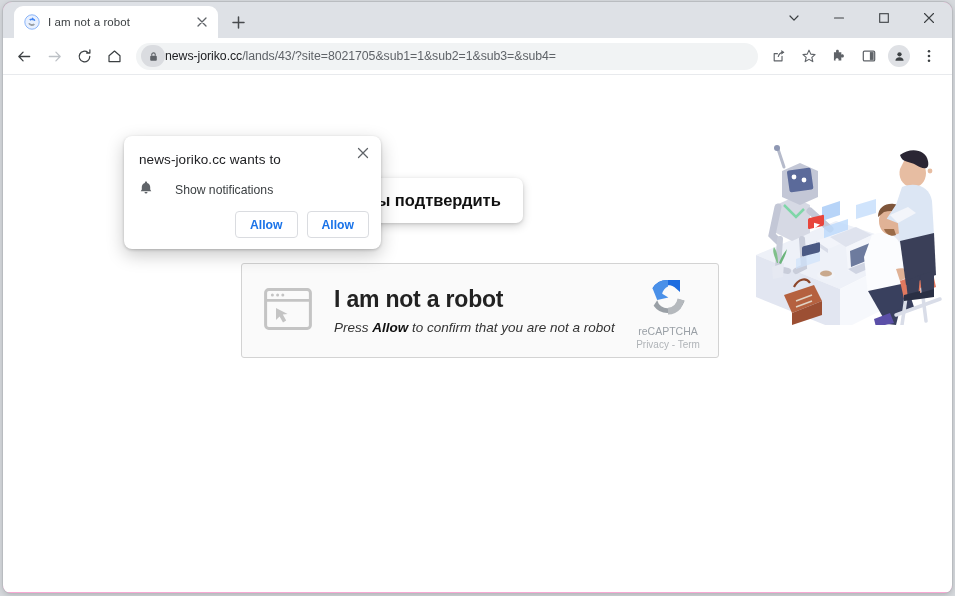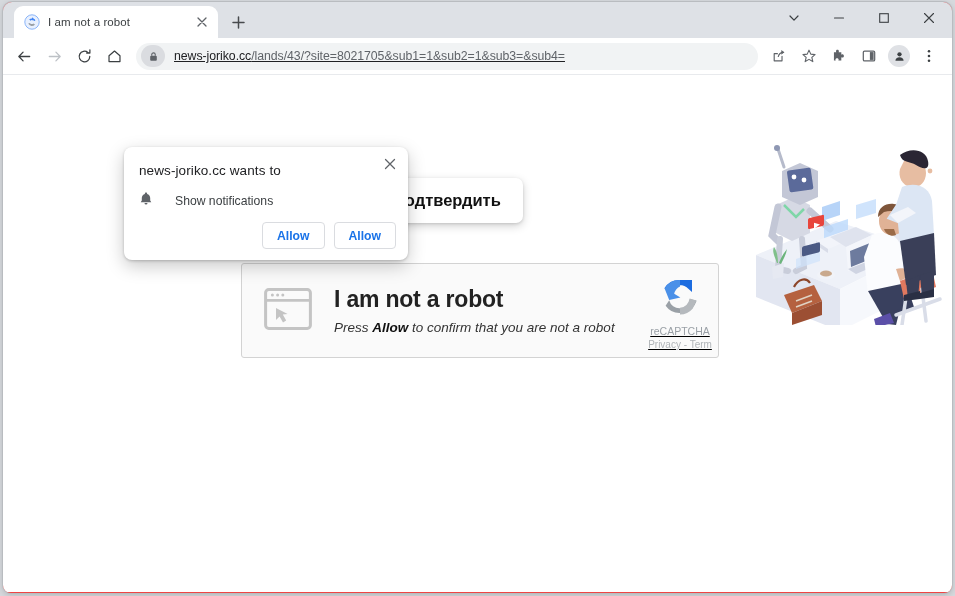--- a/index.html
+++ b/index.html
@@ -16,21 +16,21 @@
     background: #d6d9dd;
   }
 
   
   .browser-window {
     position: absolute;
     left: 3px;
     top: 2px;
     width: 949px;
     height: 591px;
-    background: #ef4444;
+    background: #f9a8d4;
     border-radius: 9px 9px 8px 8px;
     box-shadow: 0 0 0 1px #b9bcc0, 0 2px 6px rgba(0,0,0,0.18);
     overflow: hidden;
   }
 
   
   .tabstrip {
     position: relative;
     height: 36px;
     background: #dee1e6;
@@ -127,23 +127,21 @@
     display: flex; align-items: center; justify-content: center;
     background: #dadce0;
     border-radius: 11px;
     margin-left: 2px;
   }
   .url {
     font-size: 12.3px;
     color: #202124;
     white-space: nowrap;
     overflow: hidden;
-    margin-left: 9px;
     letter-spacing: -.05px;
-    text-decoration: underline;
   }
   .url .host { color: #202124; }
   .url .path { color: #5f6368; }
   .tb-right { display: flex; align-items: center; flex: 0 0 auto; }
   .avatar-btn {
     width: 22px; height: 22px;
     border-radius: 50%;
     background: #dfe1e5;
     display: flex; align-items: center; justify-content: center;
     margin: 0 4px;
@@ -220,47 +218,46 @@
   .captcha-sub {
     font-size: 13.5px;
     color: #333333;
     margin-top: 7px;
     font-style: italic;
   }
   .captcha-sub b { font-weight: bold; color: #111; }
   .recaptcha-brand {
     flex: 0 0 auto;
     width: 76px;
-    margin-right: 0;
+    margin-right: 12px;
     text-align: center;
     overflow: hidden;
     height: 84px;
     padding-top: 6px;
     box-sizing: border-box;
-    text-decoration: underline;
   }
   .rc-label {
     font-size: 10.5px;
     color: #9aa0a6;
     margin-top: 2px;
     white-space: nowrap;
   }
   .rc-terms {
     font-size: 10px;
     color: #b0b4b8;
     white-space: nowrap;
     margin-top: 2px;
   }
 
   
   .permission {
     position: absolute;
     left: 121px;
-    top: 72px;
-    width: 284px;
+    top: 61px;
+    width: 257px;
     height: 113px;
     background: #ffffff;
     border-radius: 8px;
     box-shadow: 0 1px 3px rgba(0,0,0,0.20), 0 6px 18px rgba(0,0,0,0.22);
     z-index: 30;
   }
   .perm-close {
     position: absolute;
     right: 7px; top: 6px;
     width: 22px; height: 22px;

